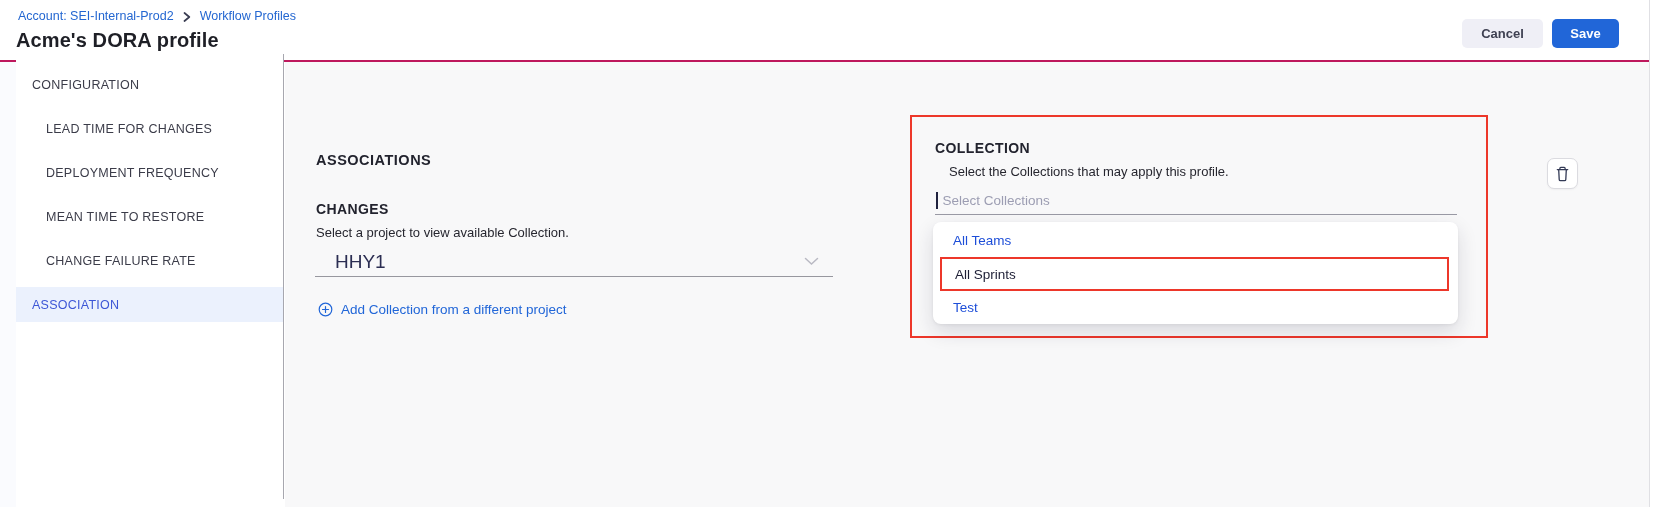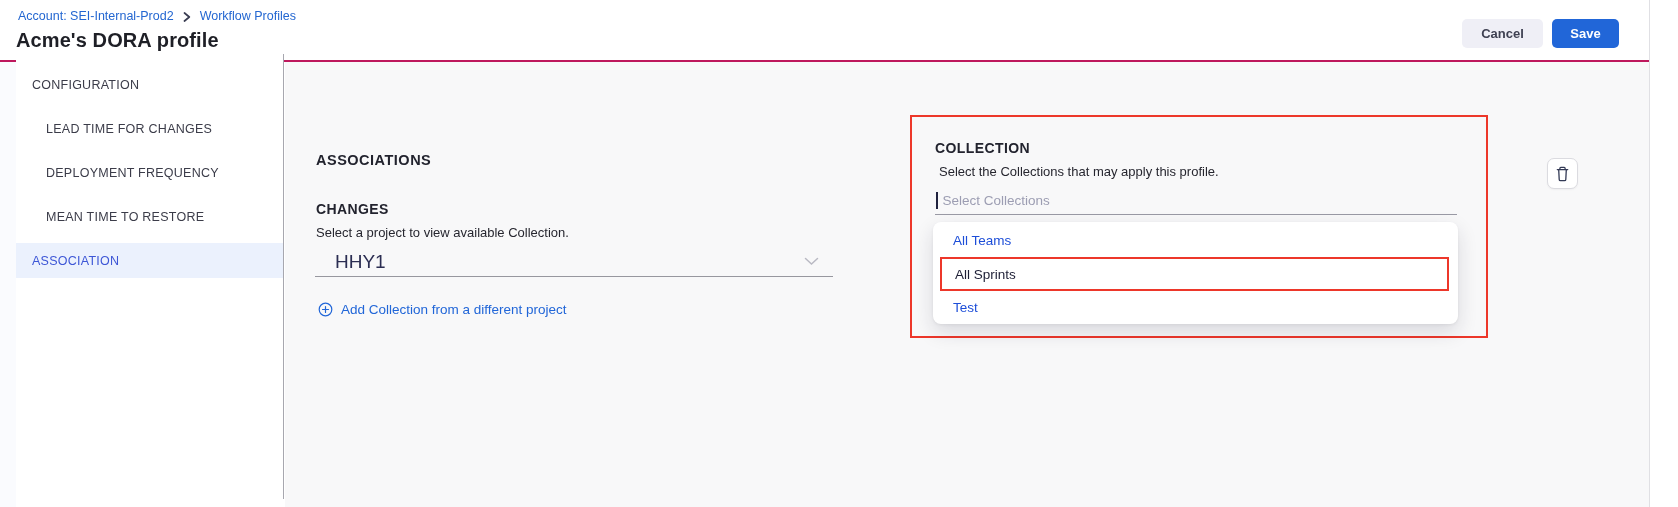--- a/index.html
+++ b/index.html
@@ -145,21 +145,21 @@
 
   
   .collection-box {
     position: absolute;
     left: 602px; top: 53px;
     width: 578px; height: 223px;
     border: 2px solid #ed372a;
     margin-left: 23px;
   }
   .collection-label { position: absolute; left: 23px; top: 23px; }
-  .collection-desc  { position: absolute; left: 27px; top: 47px; }
+  .collection-desc  { position: absolute; left: 37px; top: 47px; }
   .collection-input {
     position: absolute;
     left: 23px; top: 70px;
     width: 522px; height: 28px;
     border-bottom: 1px solid #9a9aa5;
     display: flex; align-items: center;
     cursor: text;
   }
   .text-cursor {
     width: 1.5px; height: 17px;
@@ -240,20 +240,21 @@
     <button class="btn btn-save">Save</button>
   </div>
 
   <div class="left-strip"></div>
 
   <div class="sidebar">
     <div class="side-item">CONFIGURATION</div>
     <div class="side-item sub">LEAD TIME FOR CHANGES</div>
     <div class="side-item sub">DEPLOYMENT FREQUENCY</div>
     <div class="side-item sub">MEAN TIME TO RESTORE</div>
+    <div class="side-item sub">CHANGE FAILURE RATE</div>
     <div class="side-item active">ASSOCIATION</div>
   </div>
 
   <div class="main">
 
     <div class="section-title">ASSOCIATIONS</div>
 
     <div class="field-label project-label">CHANGES</div>
     <div class="field-desc project-desc">Select a project to view available Collection.</div>
 

